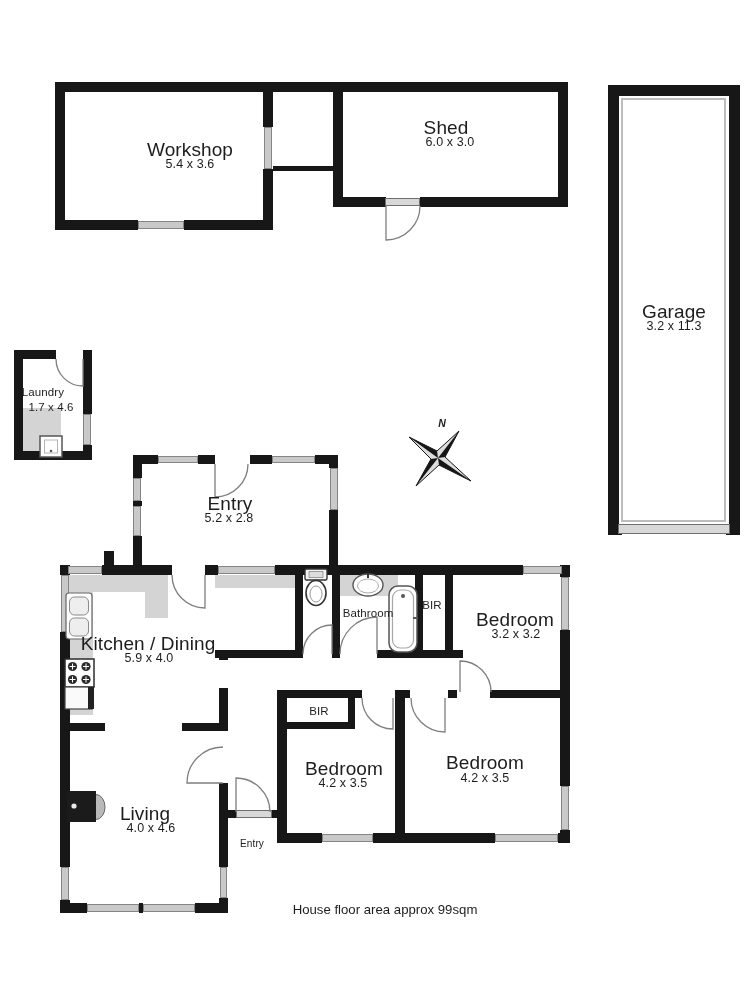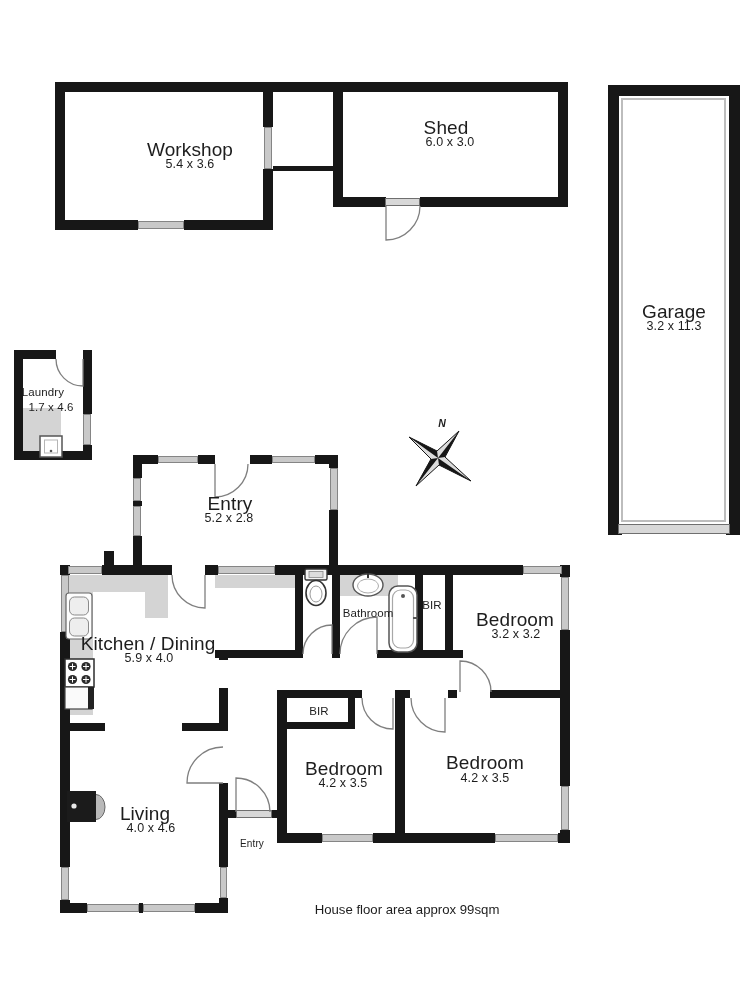--- a/index.html
+++ b/index.html
@@ -146,21 +146,21 @@
   <div class="lbl" style="left:145px;top:804px">Living</div>
   <div class="lbl dims" style="left:151px;top:822px">4.0 x 4.6</div>
 
   <div class="lbl md" style="left:252px;top:838px">Entry</div>
 
   <div class="lbl north" style="left:442px;top:418px">N</div>
 
   <div class="note" style="left:371px;top:302px">
   </div>
 
-  <div class="note" style="left:407px;top:900px">House floor area approx 99sqm</div>
+  <div class="note" style="left:385px;top:900px">House floor area approx 99sqm</div>
 <div class="counter" style="left: 68px; top: 575px; width: 25px; height: 140px;"></div>
     <div class="counter" style="left: 68px; top: 575px; width: 100px; height: 17px;"></div>
     <div class="counter" style="left: 145px; top: 592px; width: 23px; height: 26px;"></div>
     <div class="counter" style="left: 215px; top: 575px; width: 80px; height: 13px;"></div>
     <div class="counter" style="left: 340px; top: 574px; width: 58px; height: 22px;"></div>
     <div class="counter" style="left: 23px; top: 408px; width: 38px; height: 45px;"></div>
     <div class="wall" style="left: 55px; top: 82px; width: 278px; height: 10px;"></div>
     <div class="wall" style="left: 55px; top: 82px; width: 10px; height: 148px;"></div>
     <div class="wall" style="left: 263px; top: 82px; width: 10px; height: 45px;"></div>
     <div class="wall" style="left: 263px; top: 169px; width: 10px; height: 61px;"></div>

